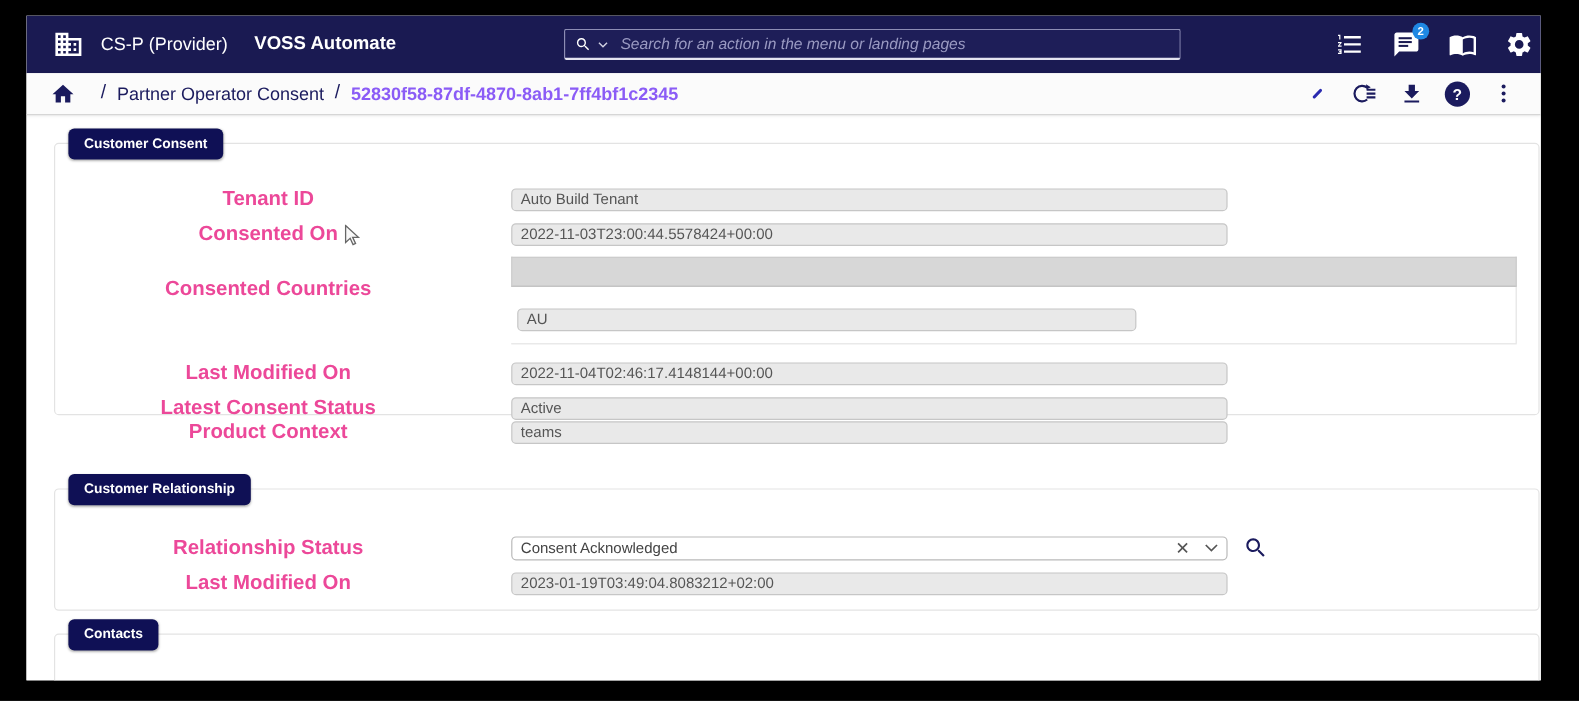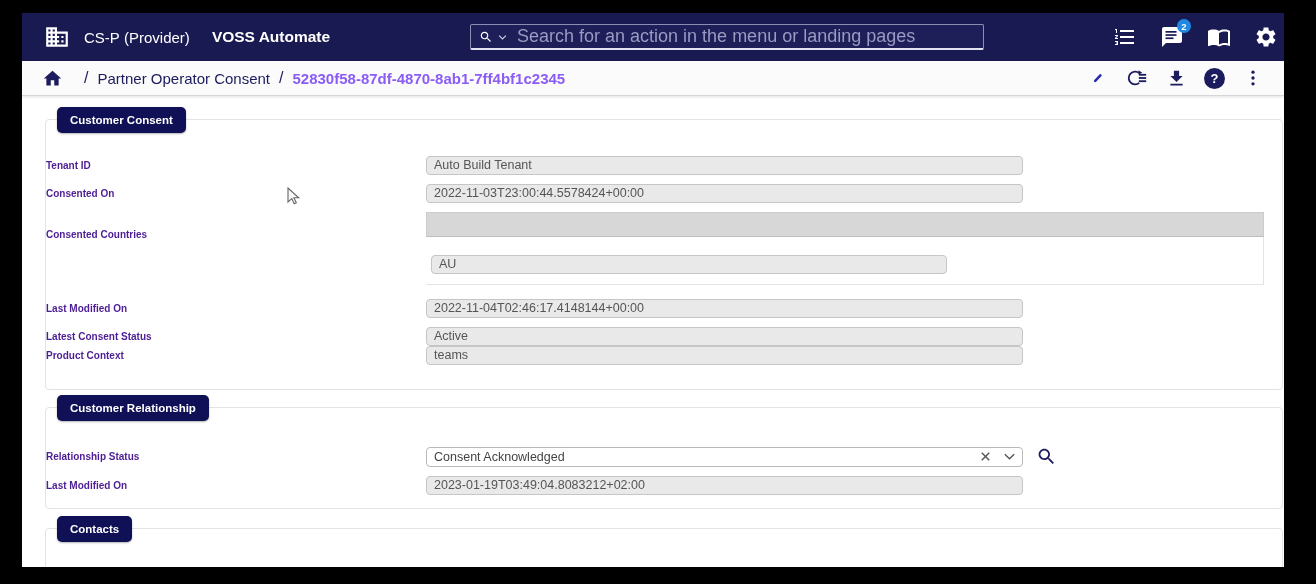--- a/index.html
+++ b/index.html
@@ -10,21 +10,21 @@
   
   .navbar { position:relative; height:48px; background:#1a1a52; display:flex; align-items:center; padding-left:22px; color:#fff; }
   .brand-icon { width:26px; height:26px; margin-right:14px; flex:0 0 auto; }
   .brand-org { font-size:15px; color:#fff; white-space:nowrap; }
   .brand-org b { font-weight:normal; }
   .brand-product { font-size:15.5px; font-weight:bold; margin-left:22px; white-space:nowrap; }
   .search-box { position:absolute; left:448px; top:11px; width:514px; height:26px; display:flex; align-items:center;
                 background:#1e1e58; border:1px solid #8d8db4; border-bottom:2px solid #e4e4f0; border-radius:2px; padding:0 8px; }
   .search-box .mag { width:14px; height:14px; flex:0 0 auto; }
   .search-box .chev { width:9px; height:7px; margin:2px 10px 0 5px; flex:0 0 auto; }
-  .search-input { flex:1; background:transparent; border:none; outline:none; color:#cfcfdf; font-size:18px; font-family:"Liberation Sans", sans-serif; }
+  .search-input { flex:1; background:transparent; border:none; outline:none; color:#cfcfdf; font-size:13px; font-family:"Liberation Sans", sans-serif;font-style:italic; }
   .search-input::placeholder { color:#9a9ac2; }
   .nav-icons { position:absolute; right:6px; top:0; height:48px; display:flex; align-items:center; gap:23px; }
   .nav-ic { position:relative; width:24px; height:24px; cursor:pointer; }
   .nav-ic svg { width:24px; height:24px; display:block; }
   .count-badge { position:absolute; top:-6px; right:-7px; width:14px; height:14px; border-radius:50%; background:#1f88e4;
                  color:#fff; font-size:9.5px; font-weight:bold; display:flex; align-items:center; justify-content:center; }
 
   
   .crumb-bar { position:relative; height:35px; background:#fbfbfb; border-bottom:1px solid #d6d6d6;
                box-shadow:0 1px 3px rgba(0,0,0,.12); display:flex; align-items:center; padding:0 20px; color:#1b1b5e; z-index:5; }
@@ -38,21 +38,21 @@
   .help-circle { width:21px; height:21px; border-radius:50%; background:#1b1b5e; color:#fff; font-size:13px; font-weight:bold;
                  display:flex; align-items:center; justify-content:center; cursor:pointer; }
 
   
   .content { position:relative; height:471px; background:#fff; overflow:hidden; }
   .panel { position:absolute; left:23px; width:1238px; border:1px solid #e3e3e3; border-radius:4px; background:#fff; }
   .sec-badge { position:absolute; top:-13px; left:11px; background:#0f1055; color:#fff; font-size:11.5px; font-weight:bold;
                padding:7px 13px; border-radius:5px; box-shadow:0 1px 2px rgba(0,0,0,.3); white-space:nowrap; }
   .form-row { display:flex; align-items:center; }
   .form-row.mb { margin-bottom:9px; }
-  .form-label { width:380px; padding-right:25px; text-align:left; font-size:10px; font-weight:bold; color:#4c1d95; flex:0 0 auto; }
+  .form-label { width:380px; padding-right:25px; text-align:center; font-size:17px; font-weight:bold; color:#ec4899; flex:0 0 auto; }
   .tb { width:597px; height:19px; border:1px solid #c6c6c6; border-radius:4px; background:#e9e9e9; color:#555;
         font-size:12.5px; line-height:17px; padding:0 7px; overflow:hidden; white-space:nowrap; }
   .countries-row { display:flex; align-items:flex-start; margin-top:2px; margin-bottom:14px; }
   .countries-row .form-label { padding-top:17px; }
   .countries-box { width:838px; border-bottom:1px solid #e4e4e4; }
   .countries-head { height:25px; background:#d7d7d7; border:1px solid #cccccc; border-bottom:1px solid #bdbdbd; }
   .countries-body { padding:18px 0 10px 5px; border-right:1px solid #e4e4e4; }
   .country-tb { width:516px; }
   .combo { width:597px; height:20px; border:1px solid #b9b9b9; border-radius:4px; background:#fff; display:flex; align-items:center;
            padding:0 5px 0 7px; cursor:pointer; }
@@ -149,21 +149,21 @@
             <circle cx="12" cy="5" r="2"></circle>
               <circle cx="12" cy="12" r="2"></circle>
               <circle cx="12" cy="19" r="2"></circle>
           </svg>
         </div>
       </div>
     </div>
 
     <div class="content">
 
-      <div class="panel" style="top:23px; height:271px; padding-top:36px;">
+      <div class="panel" style="top:23px; height:227px; padding-top:36px;">
         <div class="sec-badge">Customer Consent</div>
 
         <div class="form-row mb">
           <div class="form-label">Tenant ID</div>
           <div class="tb">Auto Build Tenant</div>
         </div>
 
         <div class="form-row mb">
           <div class="form-label">Consented On</div>
           <div class="tb">2022-11-03T23:00:44.5578424+00:00</div>

